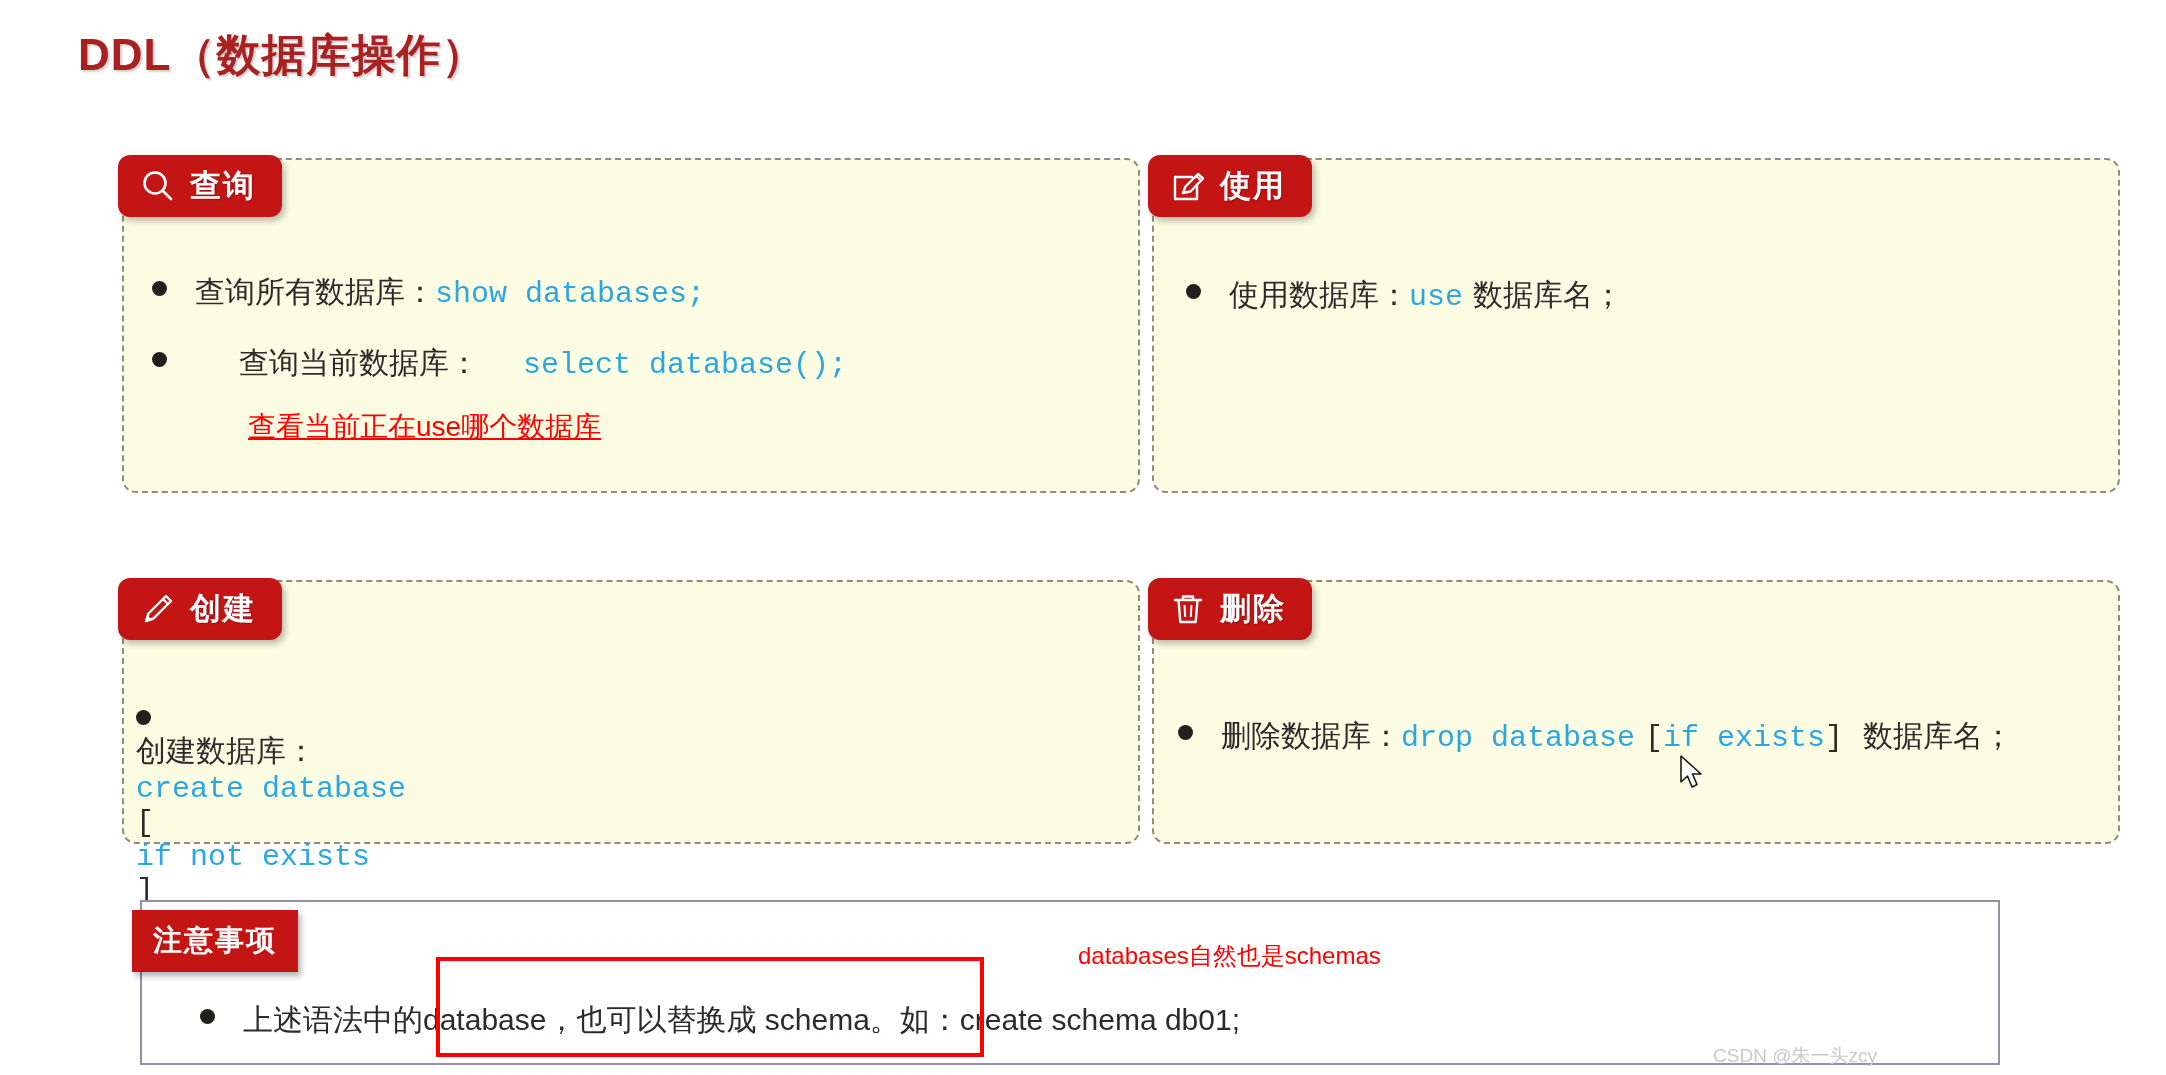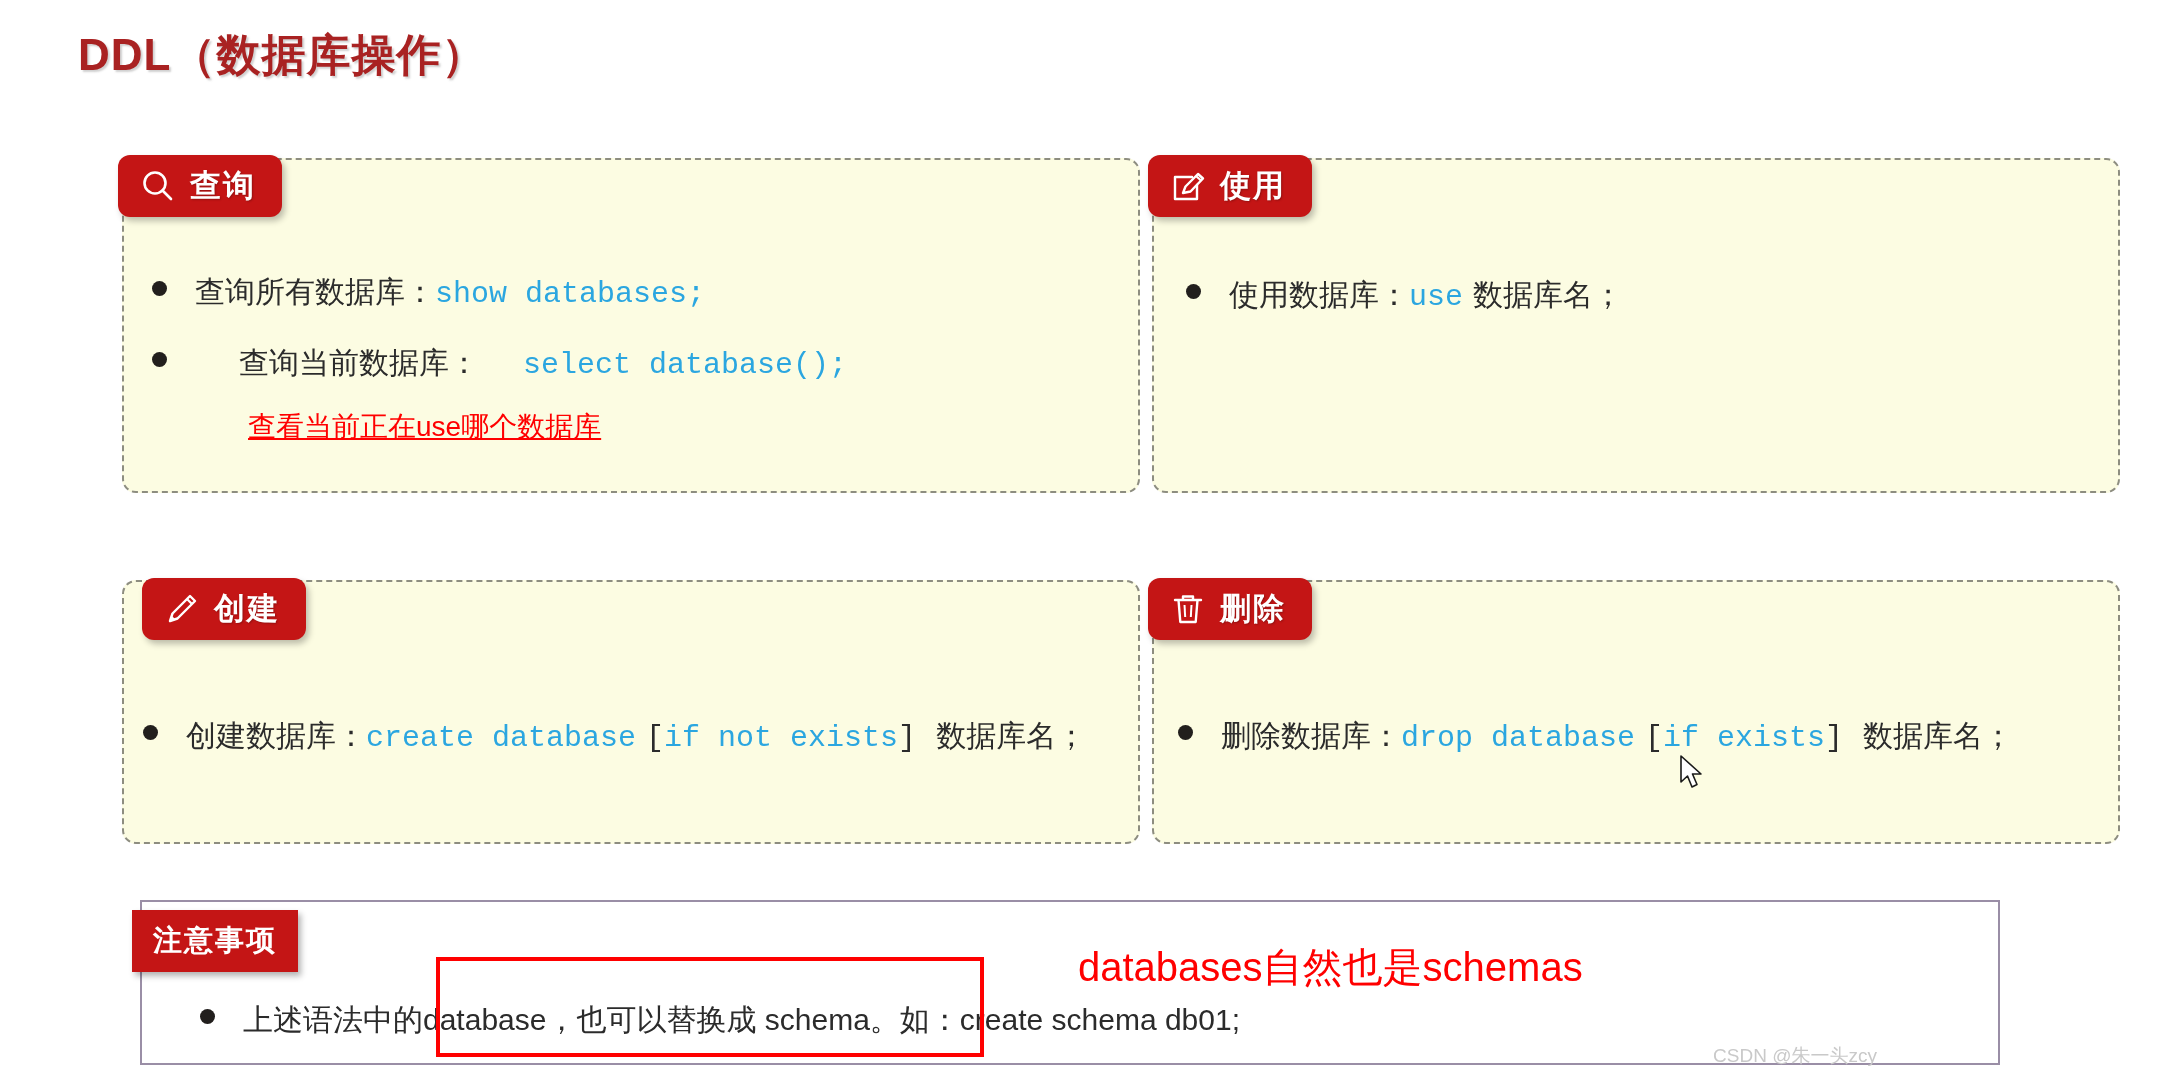--- a/index.html
+++ b/index.html
@@ -48,21 +48,21 @@
     z-index:5;
   }
   .badge .blabel{
     color:#ffffff;font-size:31px;font-weight:bold;
     margin-left:14px;letter-spacing:2px;white-space:nowrap;
     text-shadow:1px 1px 2px rgba(0,0,0,.25);
   }
   .badge .bicon{width:36px;height:36px;display:block;}
   .badge.b1{left:118px;top:155px;}
   .badge.b2{left:1148px;top:155px;}
-  .badge.b3{left:118px;top:578px;margin-left:24px;}
+  .badge.b3{left:118px;top:578px;}
   .badge.b4{left:1148px;top:578px;}
 
   
   .row{
     position:absolute;
     display:flex;align-items:baseline;
     white-space:nowrap;
     font-size:30px;
     color:#2b2b2b;
     font-family:Liberation Mono, monospace;
@@ -73,21 +73,21 @@
     margin-right:28px;position:relative;top:-6px;flex:none;
   }
   .cn{color:#2b2b2b;}
   .code{color:#2ba6e0;}
   .brk{color:#2b2b2b;}
   .sp{display:inline-block;width:10px;}
 
   .r1{left:152px;top:272px;}
   .r2{left:152px;top:343px;gap:44px;}
   .r3{left:1186px;top:275px;}
-  .r4{left:143px;top:716px;}
+  .r4{left:136px;top:716px;flex-direction:column;}
   .r5{left:1178px;top:716px;}
 
   .note-red{
     position:absolute;left:248px;top:408px;
     font-size:28px;color:#ff0000;
     text-decoration:underline;
     white-space:nowrap;
   }
 
   
@@ -116,21 +116,21 @@
   }
   .hl-box{
     position:absolute;left:436px;top:957px;
     width:548px;height:100px;
     border:4px solid #ff0000;
     box-sizing:border-box;
     z-index:7;pointer-events:none;
   }
   .ann-red{
     position:absolute;left:1078px;top:940px;
-    font-size:40px;color:#ff0000;white-space:nowrap;text-align:center;
+    font-size:24px;color:#ff0000;white-space:nowrap;text-align:center;
   }
 
   
   .cursor{position:absolute;left:1680px;top:755px;z-index:20;}
 
   
   .watermark{
     position:absolute;right:14px;bottom:6px;
     font-size:19px;color:#c9c9c9;white-space:nowrap;
   }

